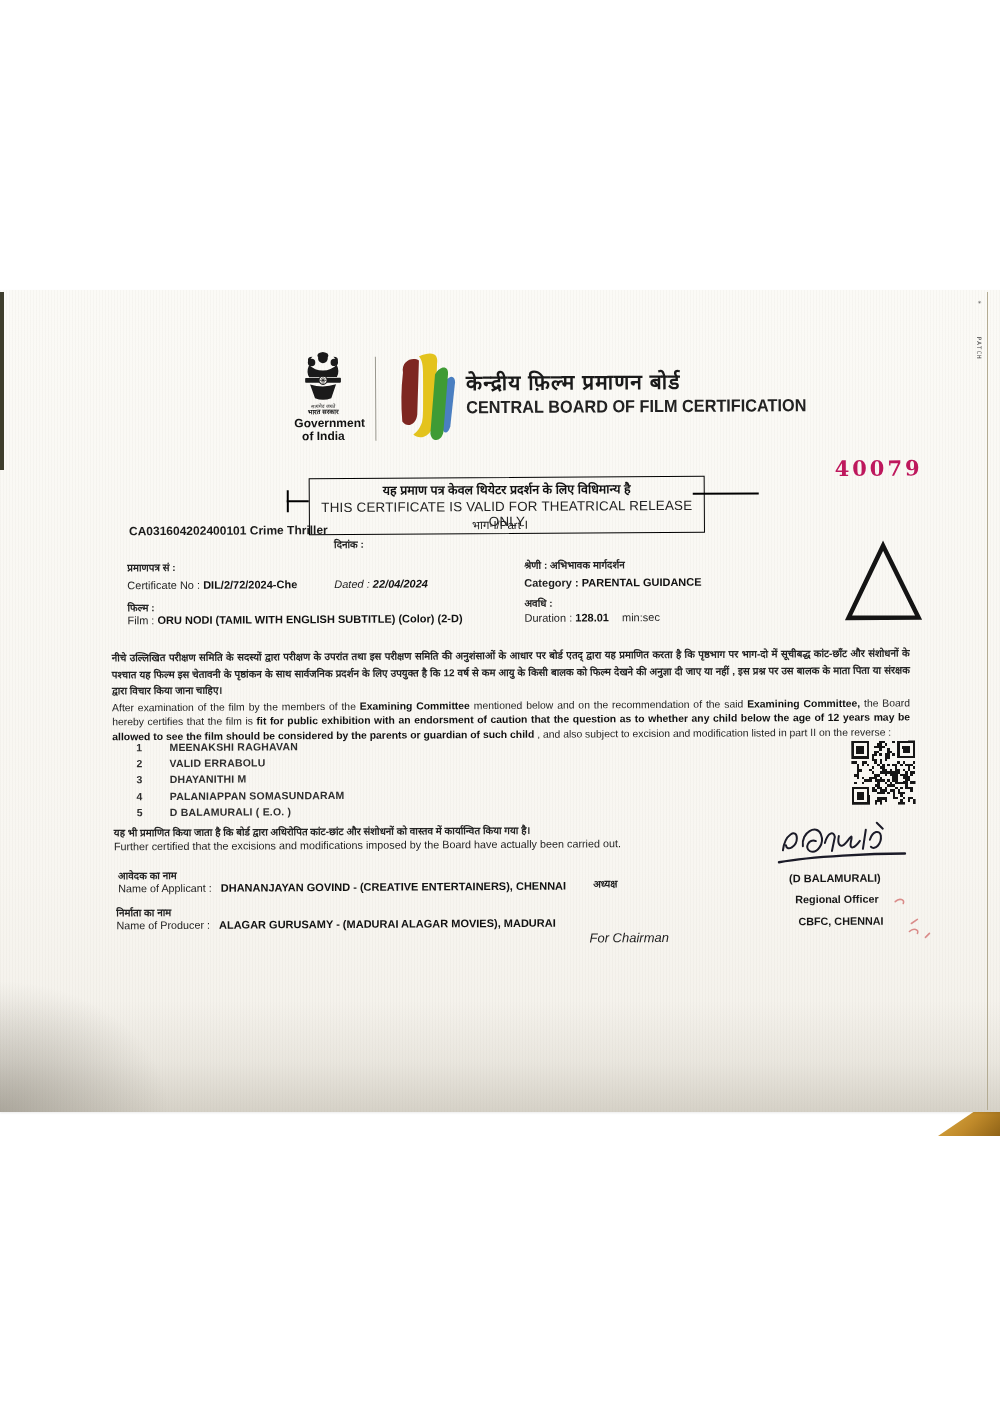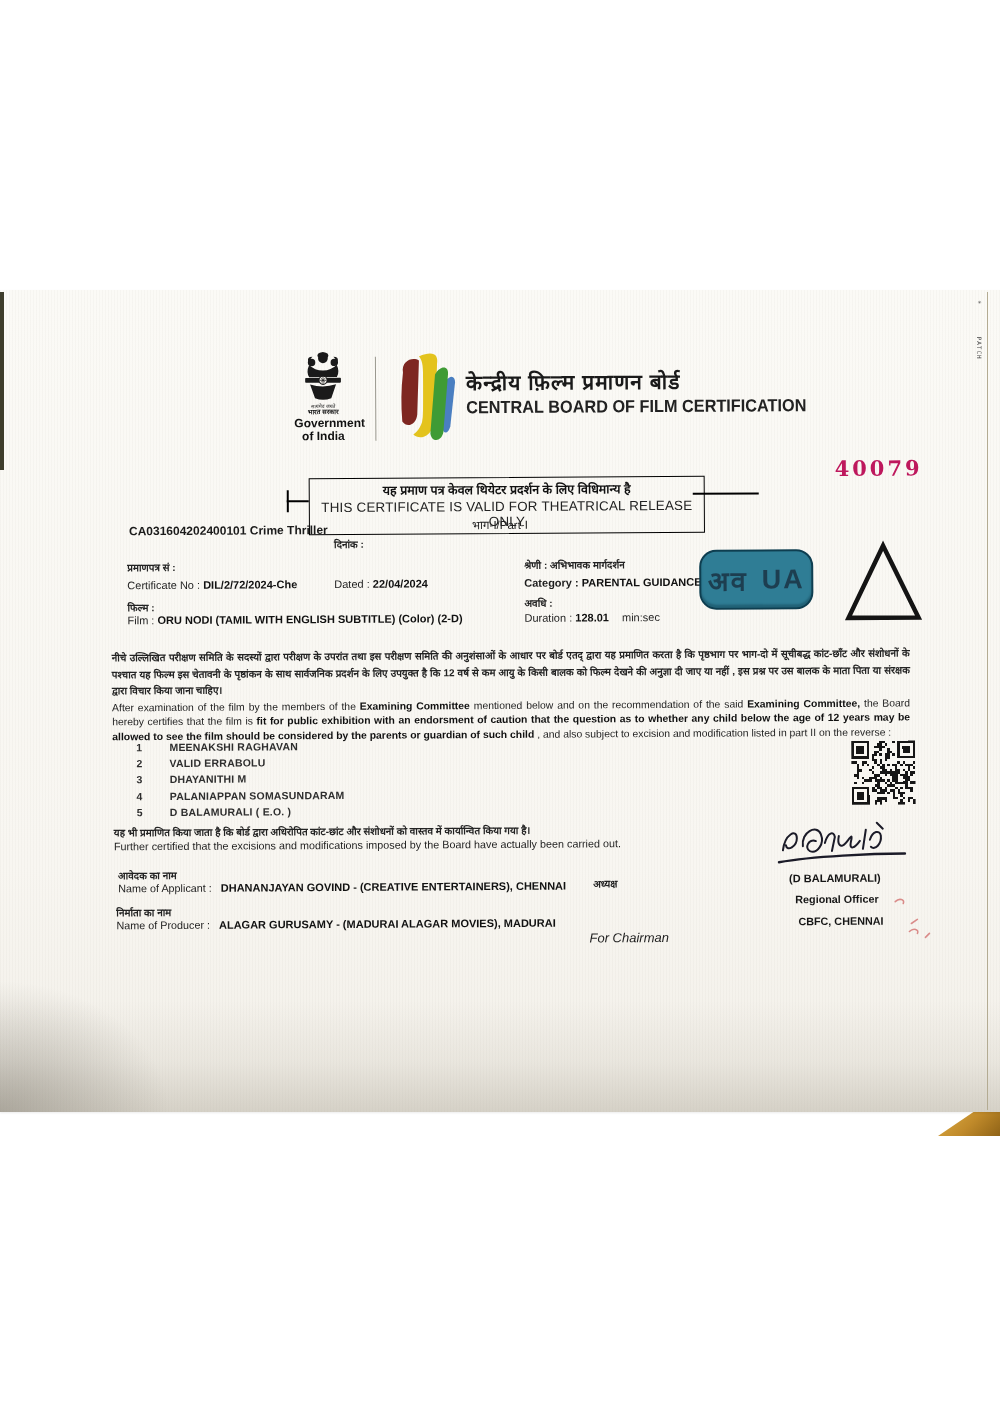--- a/index.html
+++ b/index.html
@@ -137,46 +137,41 @@
     <div class="abs part-label">भाग-I/Part-I</div>
 
     <div class="abs ref-code">CA031604202400101 Crime Thriller</div>
 
     <div class="abs lbl-hi" style="left:128px;top:558px;">प्रमाणपत्र सं :</div>
     <div class="abs lbl-en" style="left:128px;top:577px;">
       <span>Certificate No :</span>
       <span class="val">DIL/2/72/2024-Che</span>
     </div>
     <div class="abs lbl-hi" style="left:335px;top:536px;">दिनांक :</div>
-    <div class="abs lbl-en" style="left:335px;top:577px;">
+    <div class="abs lbl-en" style="left:335px;top:577px;font-style:italic;">
       <span>Dated :</span>
       <span class="val">22/04/2024</span>
     </div>
     <div class="abs lbl-hi" style="left:525px;top:558px;">श्रेणी :  अभिभावक मार्गदर्शन</div>
     <div class="abs lbl-en" style="left:525px;top:577px;">
       <span style="font-weight:bold">Category :</span>
       <span class="val">PARENTAL GUIDANCE</span>
     </div>
     <div class="abs lbl-hi" style="left:128px;top:598px;">फिल्म :</div>
     <div class="abs lbl-en" style="left:128px;top:612px;">
       <span>Film :</span>
       <span class="val">ORU NODI  (TAMIL WITH ENGLISH SUBTITLE) (Color) (2-D)</span>
     </div>
     <div class="abs lbl-hi" style="left:525px;top:596px;">अवधि :</div>
     <div class="abs lbl-en" style="left:525px;top:612px;">
       <span>Duration :</span>
       <span class="val">128.01</span>
       <span style="margin-left:10px;">min:sec</span>
     </div>
 
-    <div class="abs badge" style="background: rgb(47, 125, 149); border-color: rgb(14, 62, 80);">
-      <span>अव</span>
-      <span class="sp"></span>
-      <span>UA</span>
-    </div>
     <div class="abs tri-box">
       <svg width="82" height="88" viewBox="0 0 82 88">
         <polygon points="41,8 76,80 6,80" fill="none" stroke="#141414" stroke-width="4.5" stroke-linejoin="miter"></polygon>
       </svg>
     </div>
 
     <div class="abs para para-hi">नीचे उल्लिखित परीक्षण समिति के सदस्यों द्वारा परीक्षण के उपरांत तथा इस परीक्षण समिति की अनुशंसाओं के आधार पर बोर्ड एतद् द्वारा यह प्रमाणित करता है कि पृष्ठभाग पर भाग-दो में सूचीबद्ध कांट-छाँट और संशोधनों के पश्चात यह फिल्म इस चेतावनी के पृष्ठांकन के साथ सार्वजनिक प्रदर्शन के लिए उपयुक्त है कि 12 वर्ष से कम आयु के किसी बालक को फिल्म देखने की अनुज्ञा दी जाए या नहीं , इस प्रश्न पर उस बालक के माता पिता या संरक्षक द्वारा विचार किया जाना चाहिए।</div>
     <div class="abs para para-en">
       <span>After examination of the film by the members of the </span><b>Examining Committee</b><span> mentioned below and on the recommendation of the said </span><b>Examining Committee,</b><span> the Board hereby certifies that the film is </span><b>fit for public exhibition with an endorsment of caution that the question as to whether any child below the age of 12 years may be allowed to see the film should be considered by the parents or guardian of such child</b><span> , and also subject to excision and modification listed in part II on the reverse :</span>
     </div>

